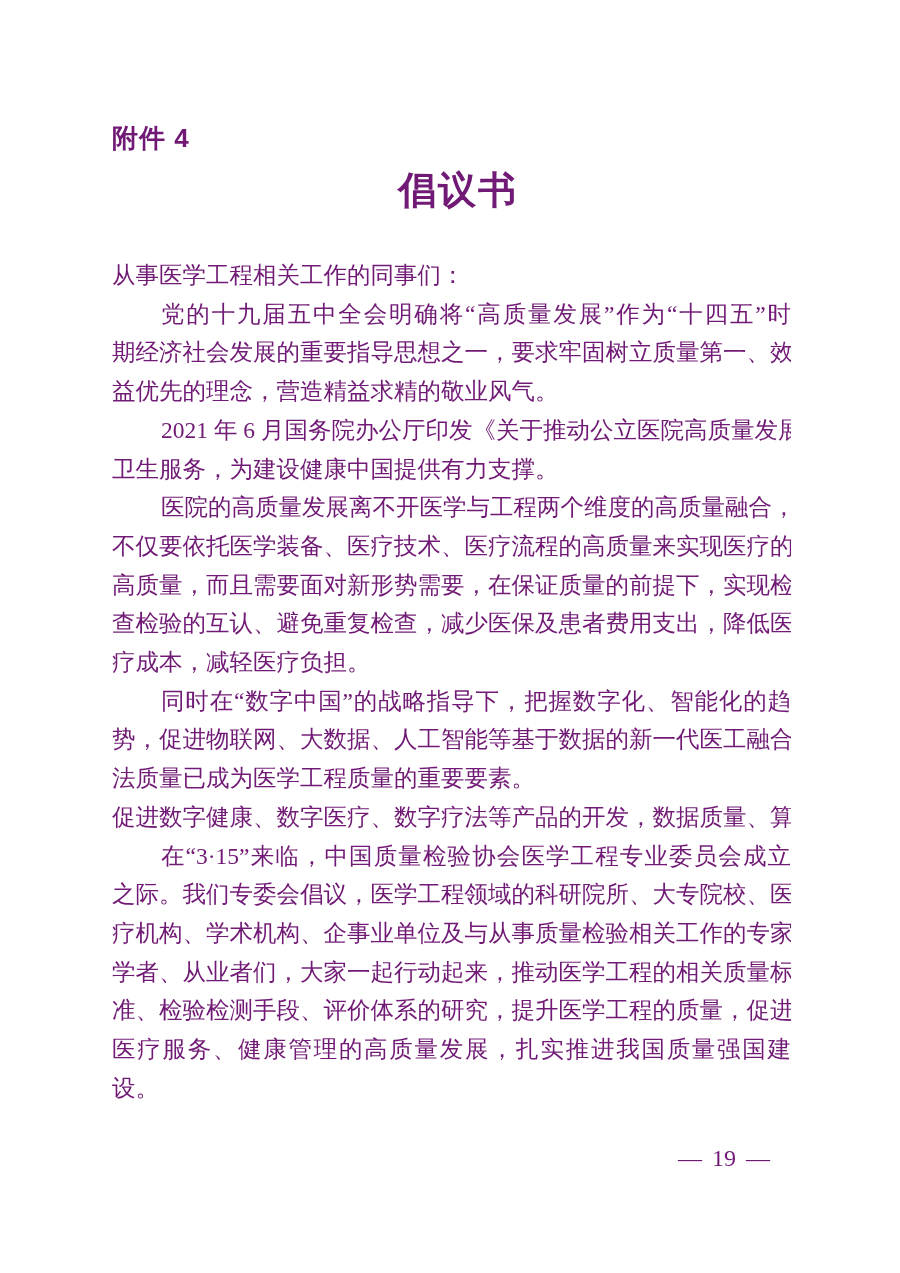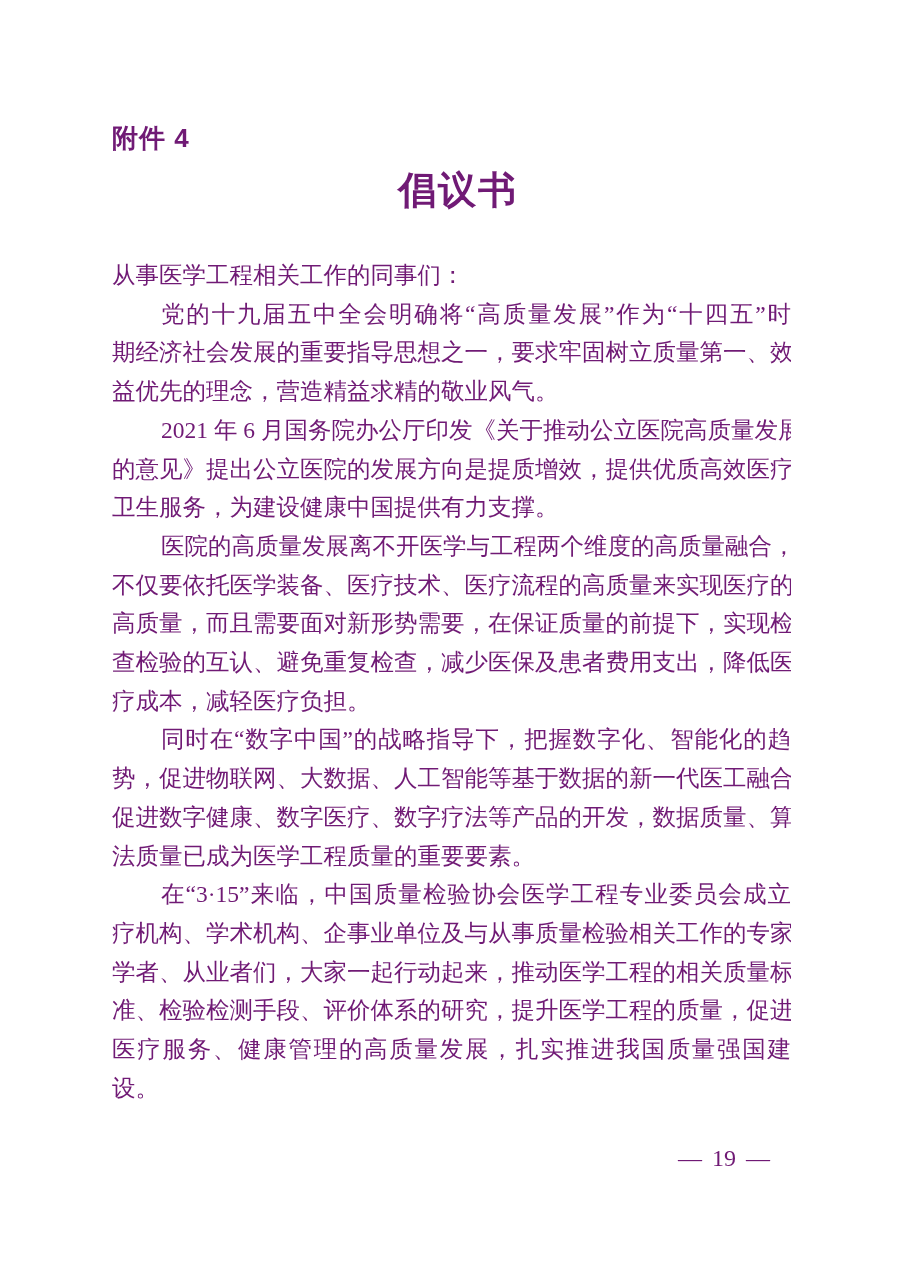--- a/index.html
+++ b/index.html
@@ -86,32 +86,32 @@
   <div class="attachment">附件 4</div>
 
   <h1 class="title">倡议书</h1>
 
   <div class="body-text">
       <div class="line end">从事医学工程相关工作的同事们：</div>
       <div class="line indent">党的十九届五中全会明确将“高质量发展”作为“十四五”时</div>
       <div class="line">期经济社会发展的重要指导思想之一，要求牢固树立质量第一、效</div>
       <div class="line end">益优先的理念，营造精益求精的敬业风气。</div>
       <div class="line indent">2021 年 6 月国务院办公厅印发《关于推动公立医院高质量发展</div>
-      <div class="line">的意见》提出公立医院的发展方向是提质增效，提供优质高效医疗</div>
       <div class="line end">卫生服务，为建设健康中国提供有力支撑。</div>
       <div class="line indent">医院的高质量发展离不开医学与工程两个维度的高质量融合，</div>
       <div class="line">不仅要依托医学装备、医疗技术、医疗流程的高质量来实现医疗的</div>
       <div class="line">高质量，而且需要面对新形势需要，在保证质量的前提下，实现检</div>
       <div class="line">查检验的互认、避免重复检查，减少医保及患者费用支出，降低医</div>
       <div class="line end">疗成本，减轻医疗负担。</div>
       <div class="line indent">同时在“数字中国”的战略指导下，把握数字化、智能化的趋</div>
       <div class="line">势，促进物联网、大数据、人工智能等基于数据的新一代医工融合，</div>
+      <div class="line end">法质量已成为医学工程质量的重要要素。</div>
       <div class="line">促进数字健康、数字医疗、数字疗法等产品的开发，数据质量、算</div>
-      <div class="line end">法质量已成为医学工程质量的重要要素。</div>
       <div class="line indent">在“3·15”来临，中国质量检验协会医学工程专业委员会成立</div>
+      <div class="line">之际。我们专委会倡议，医学工程领域的科研院所、大专院校、医</div>
       <div class="line">疗机构、学术机构、企事业单位及与从事质量检验相关工作的专家、</div>
       <div class="line">学者、从业者们，大家一起行动起来，推动医学工程的相关质量标</div>
       <div class="line">准、检验检测手段、评价体系的研究，提升医学工程的质量，促进</div>
       <div class="line end">医疗服务、健康管理的高质量发展，扎实推进我国质量强国建设。</div>
     </div>
 
   <div class="footer">
     <span class="dash">—</span><span class="num">19</span><span class="dash">—</span>
   </div>
 

